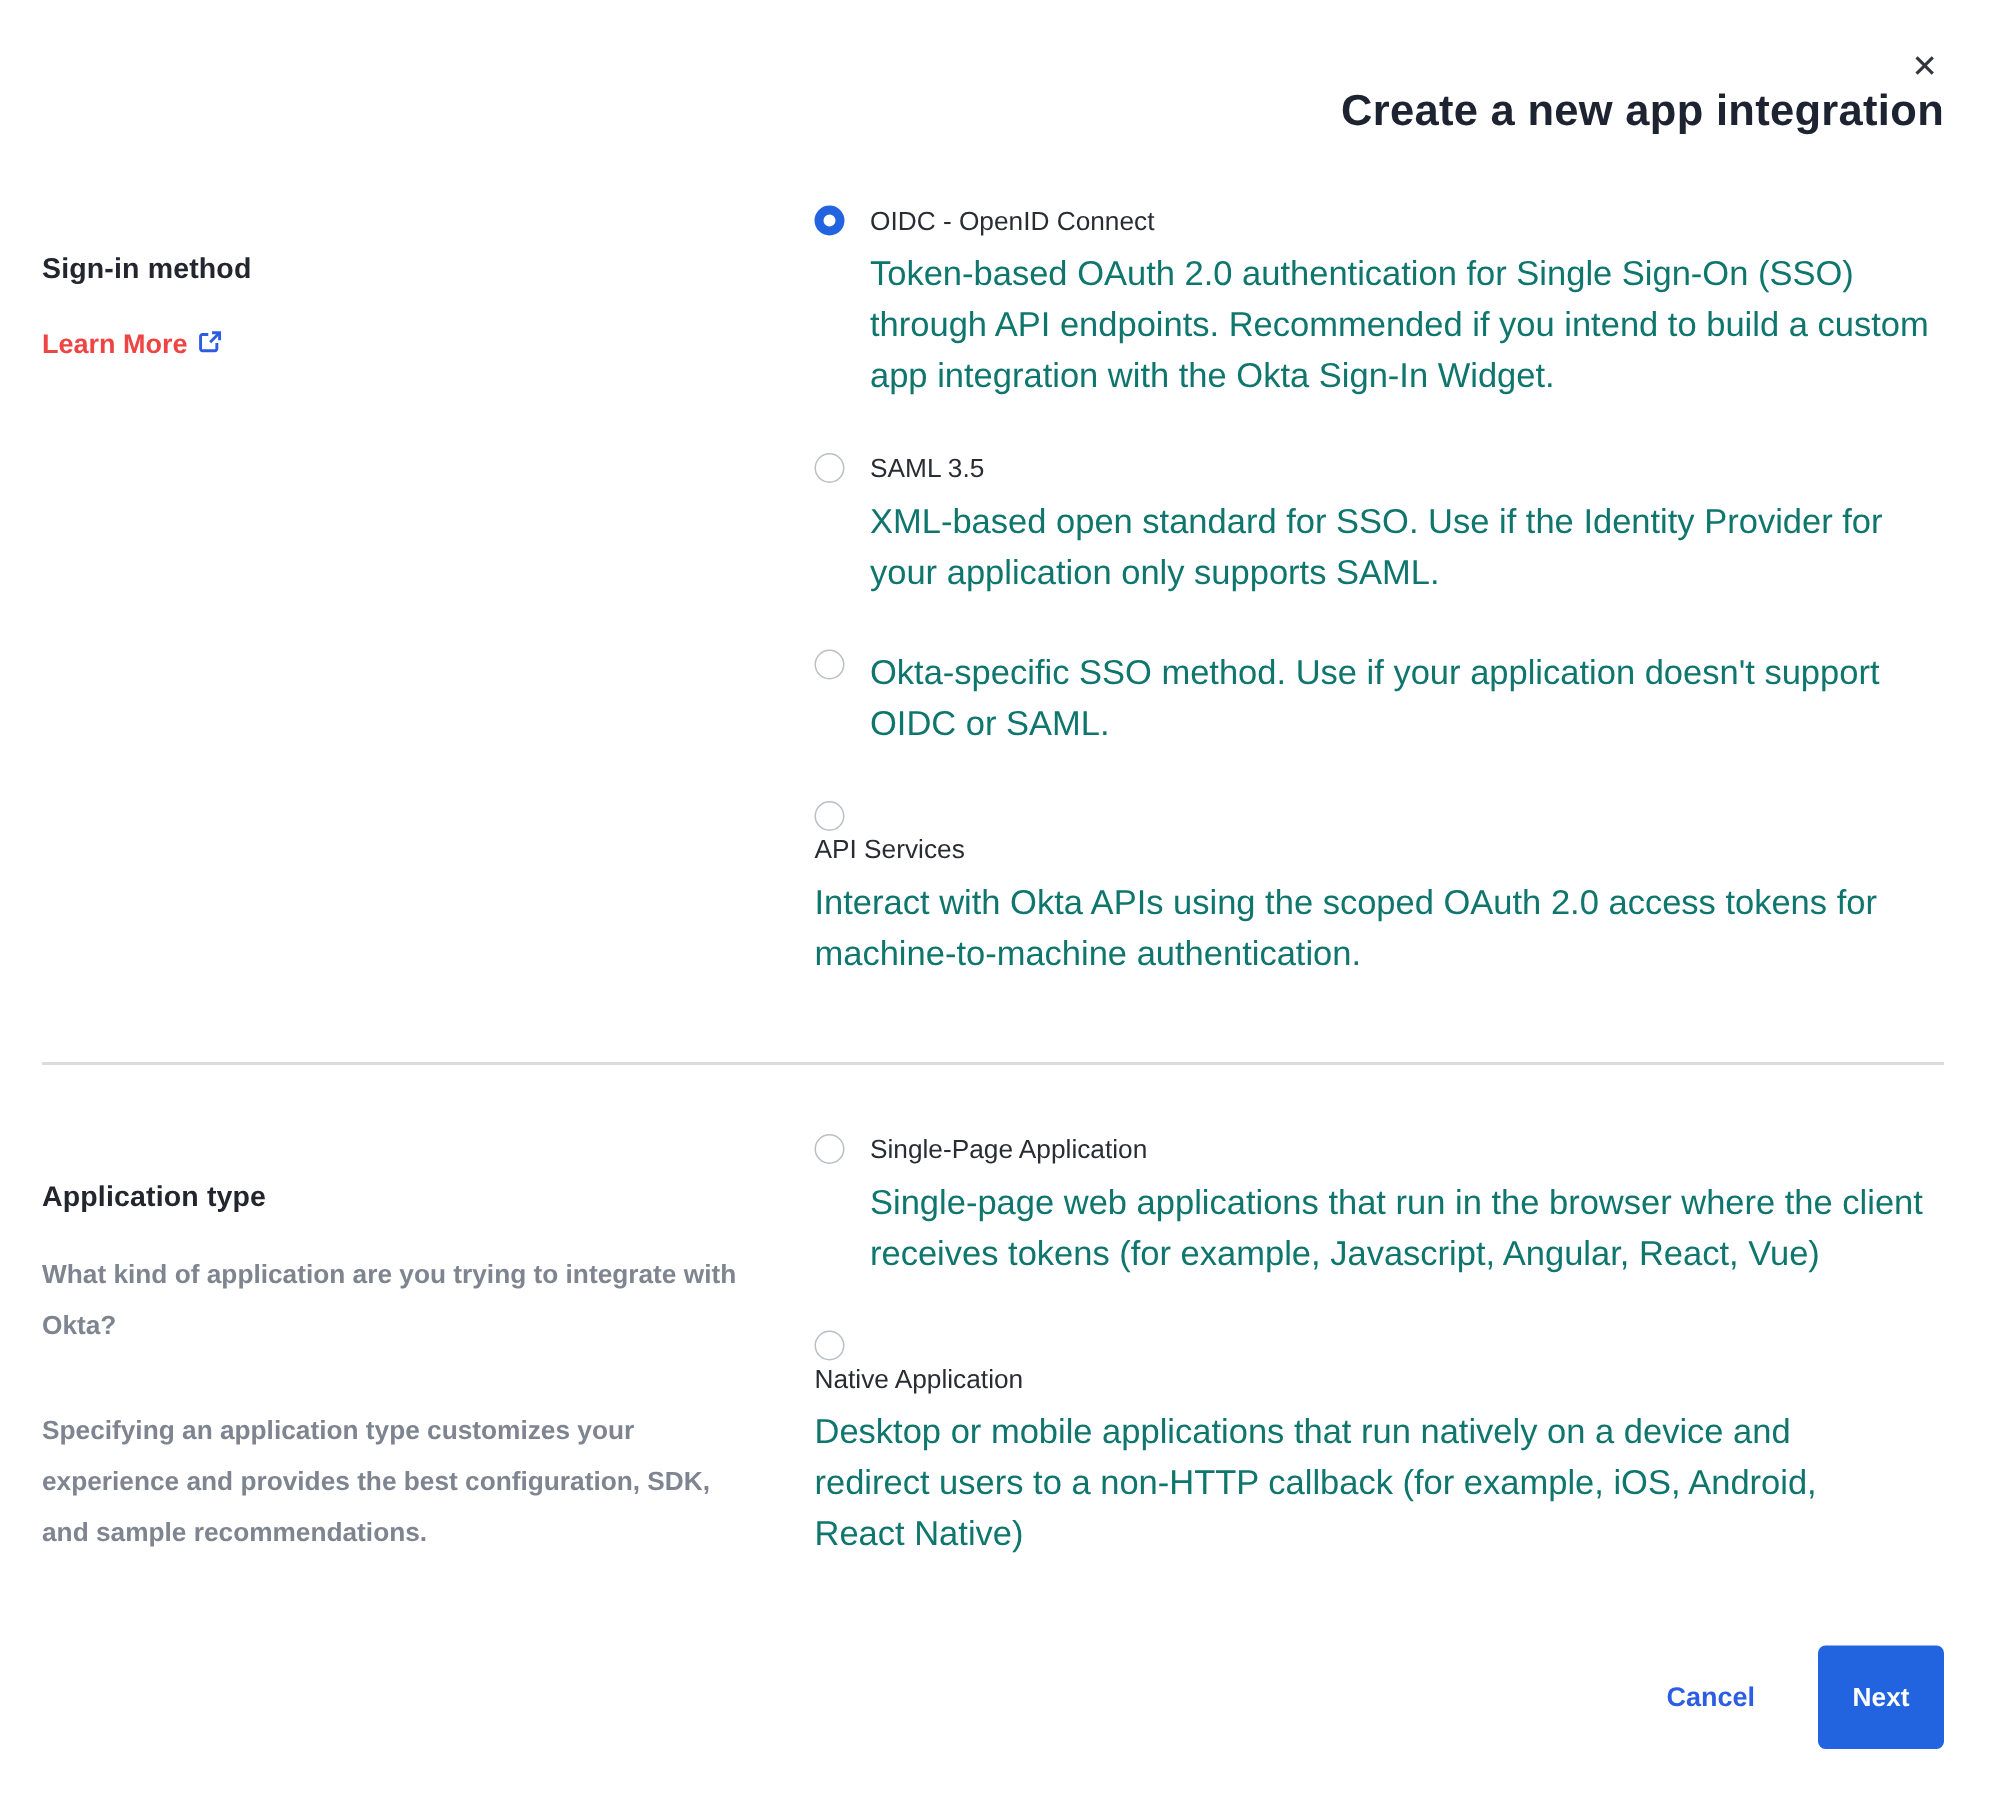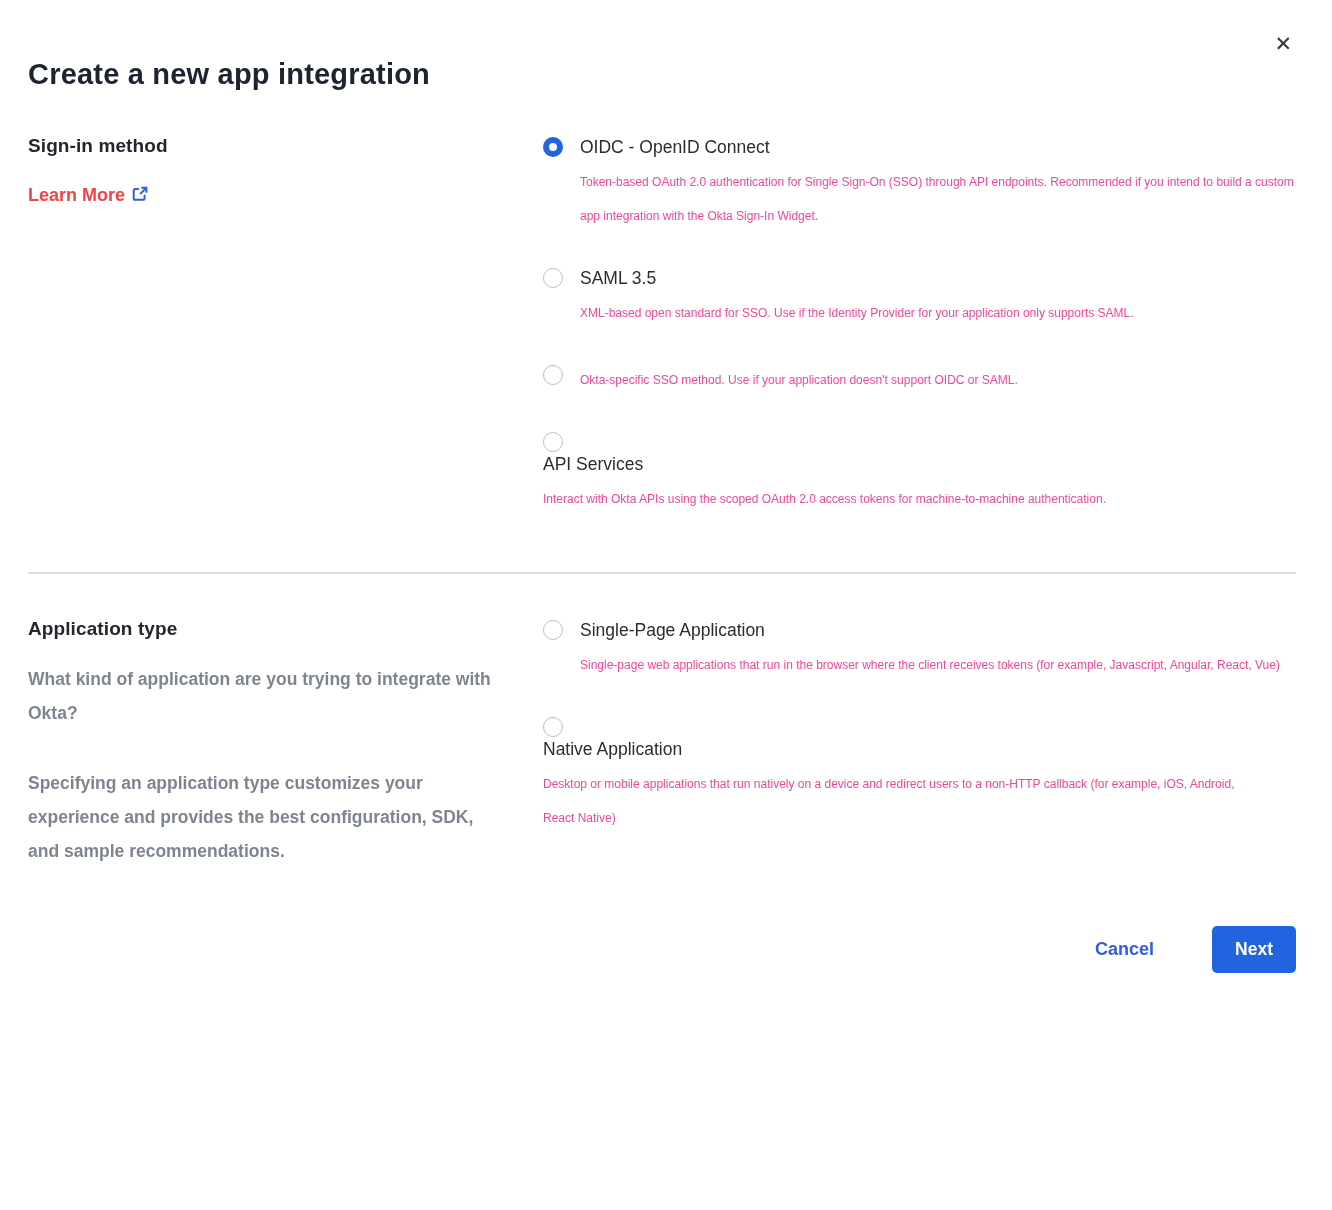--- a/index.html
+++ b/index.html
@@ -21,28 +21,30 @@
     font-size: 21px; line-height: 1;
     color: #33363c;
     background: none; border: none; cursor: pointer;
     font-family: "DejaVu Sans", sans-serif;
   }
   h1.modal-title {
     padding-top: 58px;
     font-size: 29px; font-weight: 700;
     letter-spacing: 0.2px;
     color: #1d2330;
+    text-align: right;
   }
   .section {
     display: flex;
     margin-top: 44px;
   }
   .section-left {
     width: 515px; flex: 0 0 515px;
     padding-right: 40px;
+    margin-top: 34px;
   }
   .section-right { flex: 1; }
   .section-label {
     font-size: 19px; font-weight: 700;
     color: #23262e;
     letter-spacing: 0.1px;
   }
   .learn-more {
     display: inline-flex; align-items: center; gap: 7px;
     margin-top: 27px;
@@ -79,22 +81,22 @@
   .option-text { display: block; }
   .option-title {
     display: block;
     font-size: 17.5px; font-weight: 500;
     color: #2a2c33;
     line-height: 24px;
     margin-bottom: 6px;
   }
   .option-desc {
     display: block;
-    font-size: 12px; font-weight: 400;
-    color: #ec4899;
+    font-size: 23px; font-weight: 400;
+    color: #0f766e;
     line-height: 34px;
     max-width: 720px;
   }
   .divider {
     border: none;
     border-top: 2px solid #dcdcde;
     margin: 56px 0 0 0;
   }
   .footer {
     display: flex; justify-content: flex-end; align-items: center;
@@ -107,23 +109,22 @@
     color: #2c5de4; text-decoration: none;
     cursor: pointer; background: none; border: none;
     font-family: inherit;
   }
   .next-btn {
     background: #2264e0;
     color: #ffffff;
     font-size: 17.5px; font-weight: 700;
     font-family: inherit;
     border: none; border-radius: 5px;
-    padding: 13px 23px;
+    padding: 24px 23px;
     cursor: pointer;
-    margin-left: 16px;
   }
   .ext-icon { display: inline-block; margin-top: 2px; }
 </style>
 </head>
 <body>
 
 <div class="modal">
 
   <button class="close-btn">✕</button>
 

